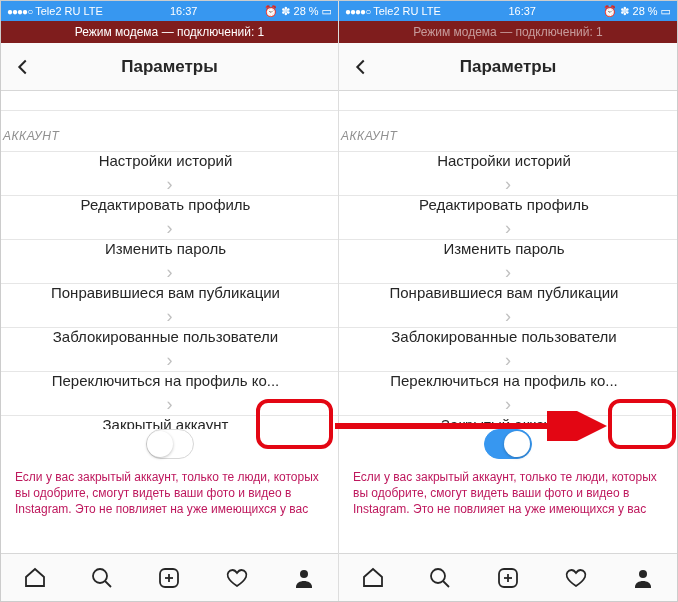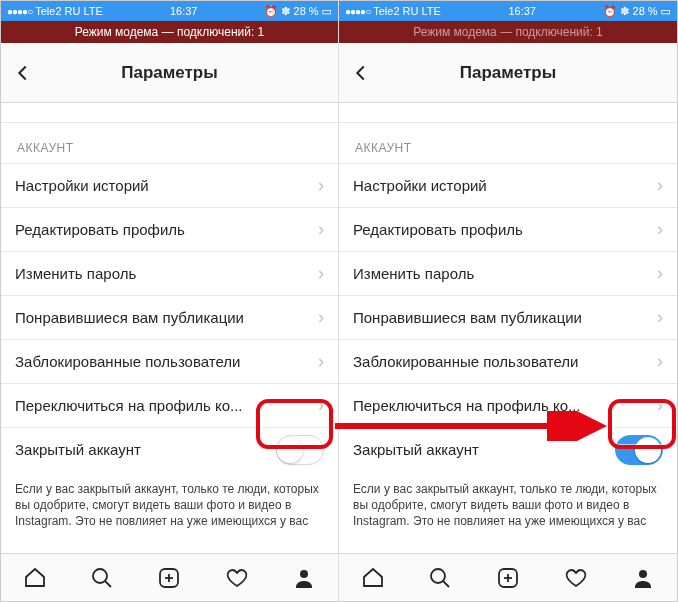--- a/index.html
+++ b/index.html
@@ -44,21 +44,21 @@
     background: #7f1d1d;
     color: #fff;
     font-size: 12px;
     display: flex;
     align-items: center;
     justify-content: center;
     font-weight: 400;
   }
   .hotspot-bar.dim { color: rgba(255,255,255,0.55); }
   .nav-bar {
-    height: 60px;
+    height: 48px;
     background: #fafafa;
     border-bottom: 1px solid #d7d7d7;
     display: flex;
     align-items: center;
     position: relative;
   }
   .back-btn {
     width: 44px; height: 44px;
     display: flex; align-items: center; justify-content: center;
     font-size: 24px; color: #262626;
@@ -80,35 +80,37 @@
     height: 20px;
     border-bottom: 1px solid #e6e6e6;
     padding: 0 14px;
     font-size: 15px;
     color: #262626;
     display: flex;
     align-items: flex-start;
     overflow: hidden;
   }
   .section-header {
-    padding: 18px 16px 8px;
+    padding: 18px 2px 8px;
     font-size: 12px;
     letter-spacing: 0.5px;
     color: #909090;
     font-weight: 500;
+    font-style: italic;
   }
   .row {
     height: 44px;
     border-top: 1px solid #e6e6e6;
     padding: 0 14px;
     display: flex;
     align-items: center;
     justify-content: space-between;
     font-size: 15px;
     color: #262626;
+    flex-direction: column;
   }
   .row:last-of-type { border-bottom: 1px solid #e6e6e6; }
   .row .label {
     white-space: nowrap;
     overflow: hidden;
     text-overflow: ellipsis;
     flex:1;
     padding-right:8px;
   }
   .chevron {
@@ -132,21 +134,21 @@
     top: 50%;
     transform: translateY(-50%);
     box-shadow: 0 1px 3px rgba(0,0,0,0.25);
   }
   .toggle.off .knob { left: 0px; }
   .toggle.on  .knob { right: 1px; }
   .footnote {
     padding: 10px 14px 0;
     font-size: 12px;
     line-height: 1.35;
-    color: #404040;
+    color: #be185d;
   }
   .tabbar {
     height: 48px;
     border-top: 1px solid #d7d7d7;
     background: #fafafa;
     display: flex;
     align-items: center;
     justify-content: space-around;
   }
   .tab-icon { width:24px; height:24px; color:#262626; }

